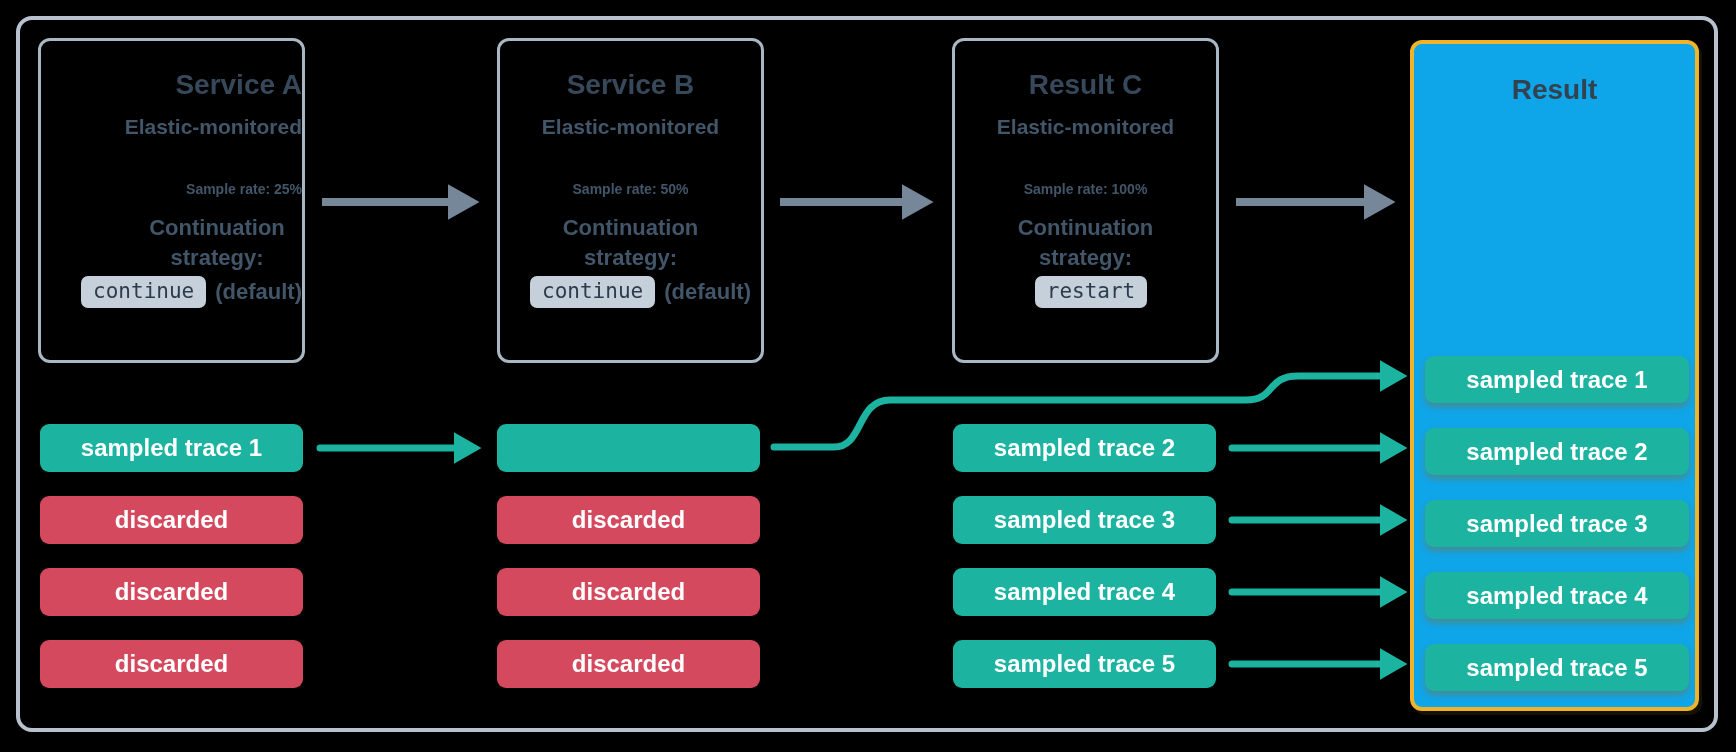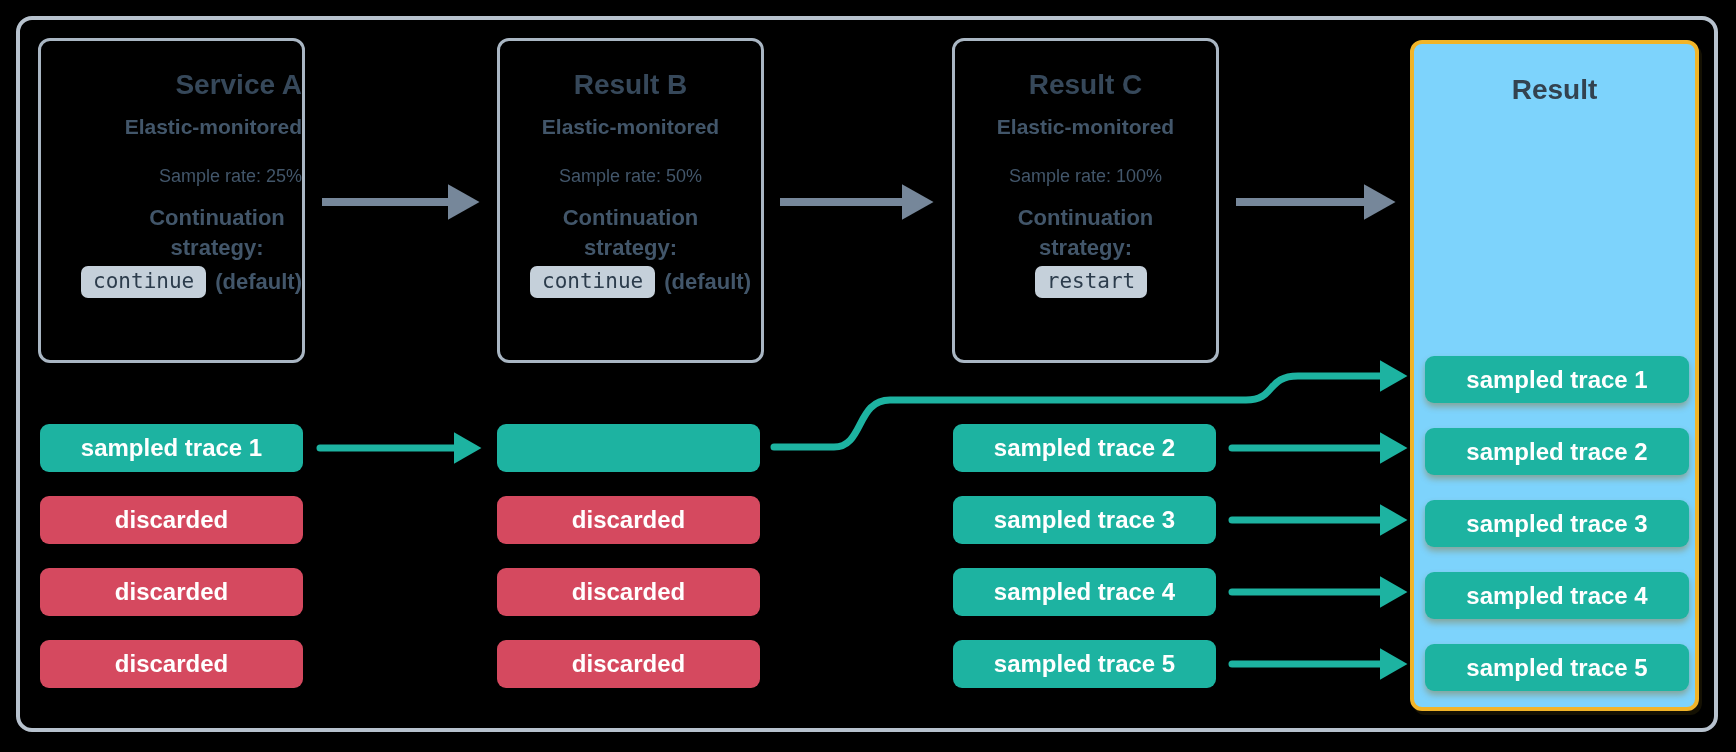--- a/index.html
+++ b/index.html
@@ -15,42 +15,42 @@
     position:absolute;top:38px;width:267px;height:325px;box-sizing:border-box;
     border:3px solid #a9b6c3;border-radius:12px;
     display:flex;flex-direction:column;align-items:center;text-align:center;
     color:#42566a;
   }
   .service-box.a{left:38px;align-items:flex-end;}
   .service-box.b{left:497px;}
   .service-box.c{left:952px;}
   .service-title{margin-top:30px;font-size:28px;font-weight:bold;color:#36485a;line-height:1;}
   .service-sub{margin-top:16px;font-size:21px;font-weight:bold;}
-  .service-rate{margin-top:27px;font-size:18px;font-weight:normal;}
+  .service-rate{margin-top:42px;font-size:14px;font-weight:bold;}
   .service-strategy{margin-top:16px;font-size:22px;font-weight:bold;width:170px;line-height:1.35;}
   .service-chiprow{margin-top:4px;display:flex;align-items:center;gap:9px;font-size:22px;font-weight:bold;padding-left:20px;}
   .code-chip{
     font-family:"DejaVu Sans Mono","Liberation Mono",monospace;font-weight:normal;
     font-size:21px;background:#c5d0da;color:#2c3c4c;
     padding:3px 12px;border-radius:7px;line-height:1.2;
   }
   .chip{
     position:absolute;height:48px;box-sizing:border-box;border-radius:9px;
     display:flex;align-items:center;justify-content:center;
     color:#fff;font-size:24px;font-weight:bold;white-space:nowrap;
   }
   .chip.sampled{background:#1db3a1;}
   .chip.discarded{background:#d5495f;}
   .col1{left:40px;width:263px;}
   .col2{left:497px;width:263px;}
   .col3{left:953px;width:263px;}
   .row1{top:424px;} .row2{top:496px;} .row3{top:568px;} .row4{top:640px;}
   .result-panel{
     position:absolute;left:1410px;top:40px;width:289px;height:671px;box-sizing:border-box;
-    background:#7dd3fc;border:4px solid #f1b428;border-radius:12px;
+    background:#0ea5e9;border:4px solid #f1b428;border-radius:12px;
     box-shadow:3px 4px 0 rgba(60,50,10,0.35);
   }
   .result-title{margin-top:32px;text-align:center;font-size:28px;font-weight:bold;color:#33424f;line-height:1;}
   .result-chip{
     position:absolute;left:11px;width:264px;height:47px;border-radius:9px;
     background:#1db3a1;display:flex;align-items:center;justify-content:center;
     color:#fff;font-size:24px;font-weight:bold;white-space:nowrap;
     box-shadow:0 4px 6px rgba(140,110,40,0.45);
   }
   .rrow1{top:312px;} .rrow2{top:384px;} .rrow3{top:456px;} .rrow4{top:528px;} .rrow5{top:600px;}
@@ -68,21 +68,21 @@
     <div class="service-sub">Elastic-monitored</div>
     <div class="service-rate">Sample rate: 25%</div>
     <div class="service-strategy">Continuation strategy:</div>
     <div class="service-chiprow">
       <span class="code-chip">continue</span>
       <span>(default)</span>
     </div>
   </div>
 
   <div class="service-box b">
-    <div class="service-title">Result B</div>
+    <div class="service-title">Service B</div>
     <div class="service-sub">Elastic-monitored</div>
     <div class="service-rate">Sample rate: 50%</div>
     <div class="service-strategy">Continuation strategy:</div>
     <div class="service-chiprow">
       <span class="code-chip">continue</span>
       <span>(default)</span>
     </div>
   </div>
 
   <div class="service-box c">

